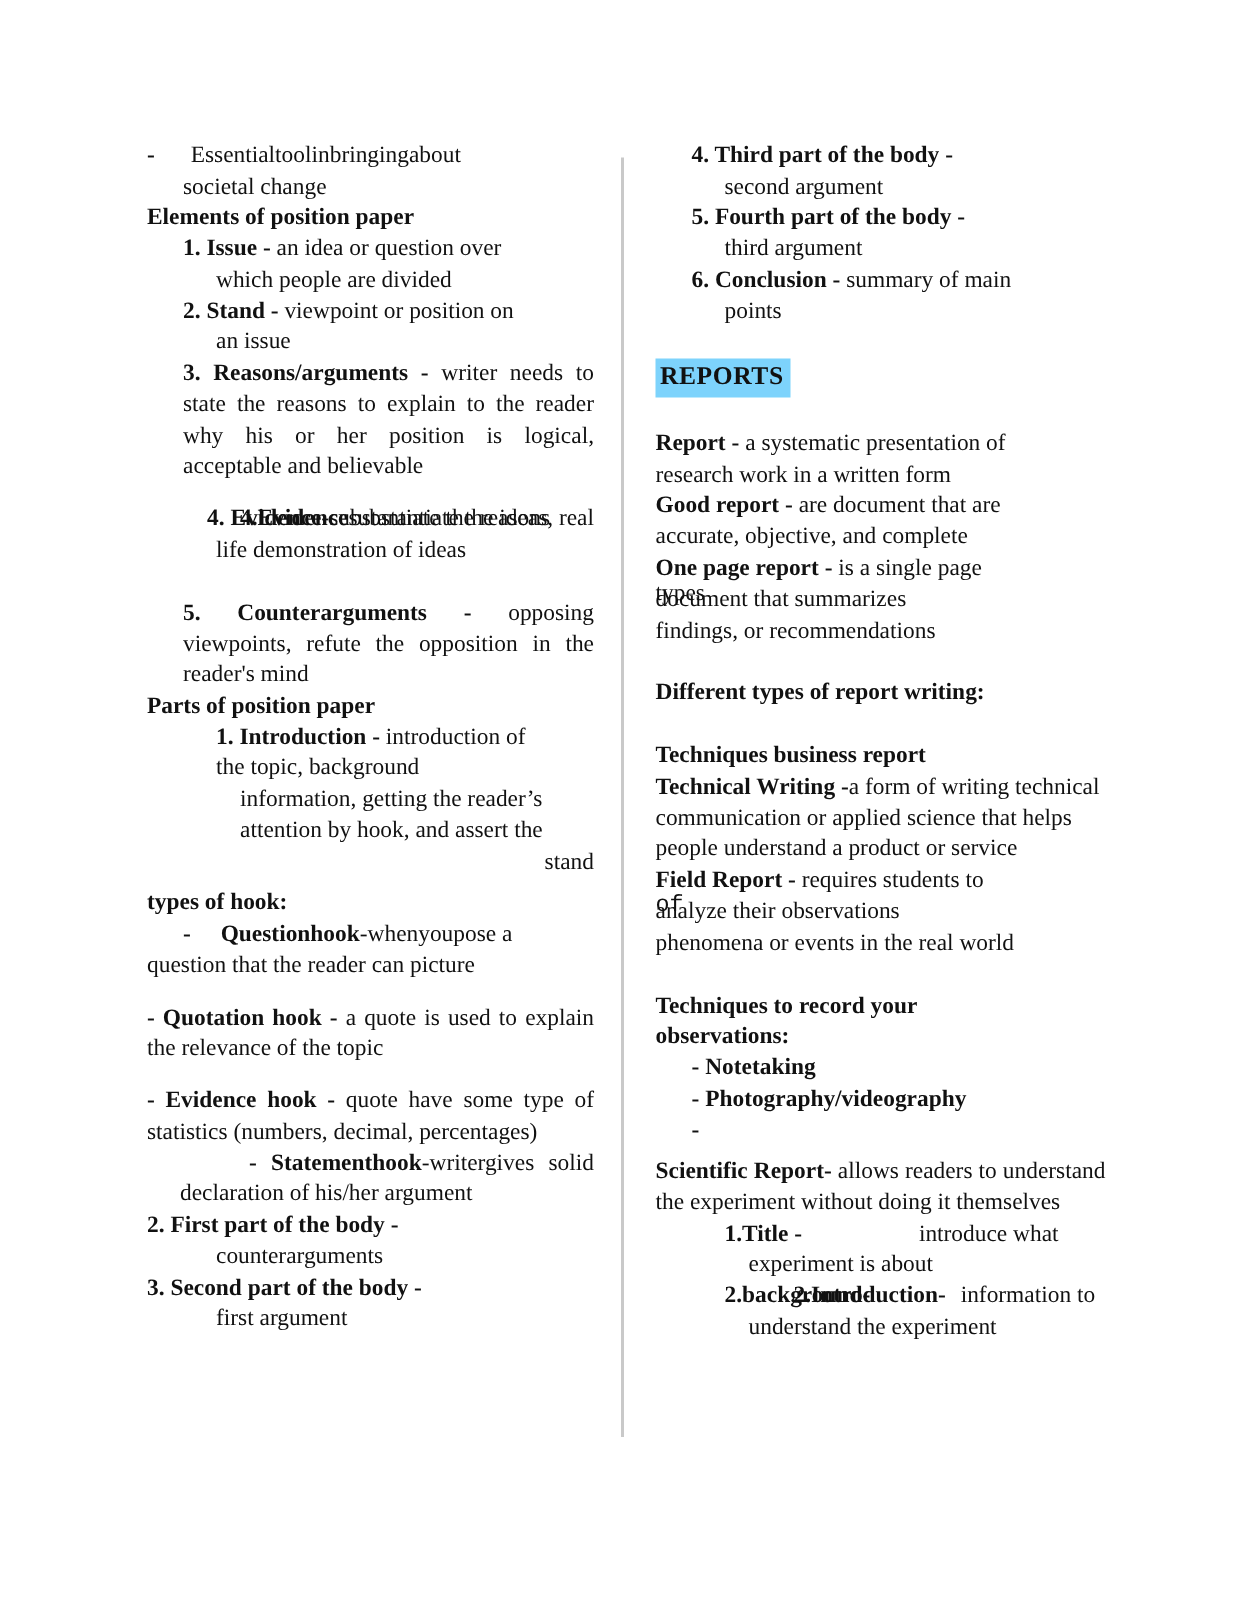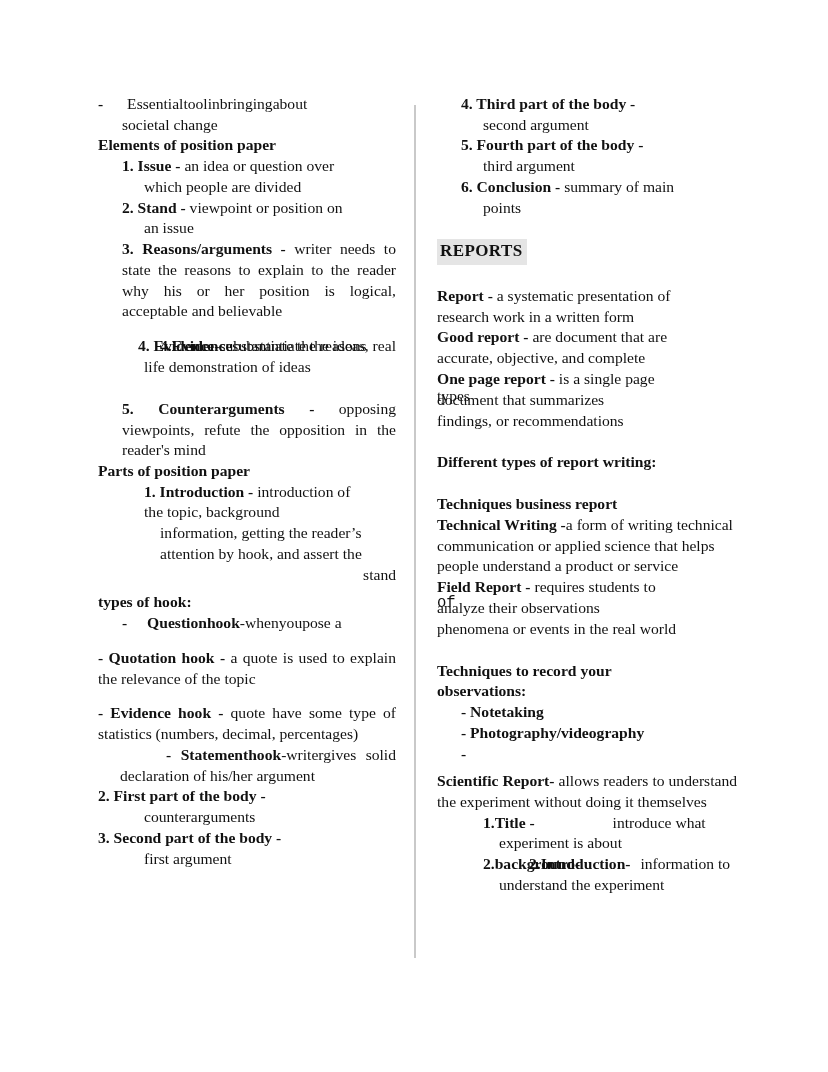--- a/index.html
+++ b/index.html
@@ -47,21 +47,21 @@
   .ind-1 { padding-left: 24px; }
   .ind-2 { padding-left: 46px; }
   .ind-3 { padding-left: 62px; }
   .gap-s { height: 7px; }
   .gap-m { height: 14px; }
   .gap-l { height: 21px; }
 
   
   .hl {
     display: inline-block;
-    background: #e5e5e5;
+    background: #7dd3fc;
     font-weight: bold;
     font-size: 17px;
     letter-spacing: .4px;
     padding: 1px 4px 2px 3px;
   }
 
   
   .overlap {
     position: relative;
   }
@@ -136,20 +136,21 @@
     <div class="p ind-3">attention by hook, and assert the</div>
     <div class="p ind-3" style="text-align:right;">stand</div>
 
     <div class="gap-s"></div>
     <div class="p bold">types of hook:</div>
 
     <div class="p ind-1">
       <span class="bold">-</span>
       <span style="display:inline-block;width:16px"></span><span class="bold">Questionhook</span><span>-whenyoupose     a</span>
     </div>
+    <div class="p">question that the reader can picture</div>
 
     <div class="gap-m"></div>
     <div class="p just">
       <span class="bold">- Quotation hook -</span>
       <span>a quote is used to explain the relevance of the topic</span>
     </div>
 
     <div class="gap-m"></div>
     <div class="p just">
       <span class="bold">- Evidence hook -</span>

